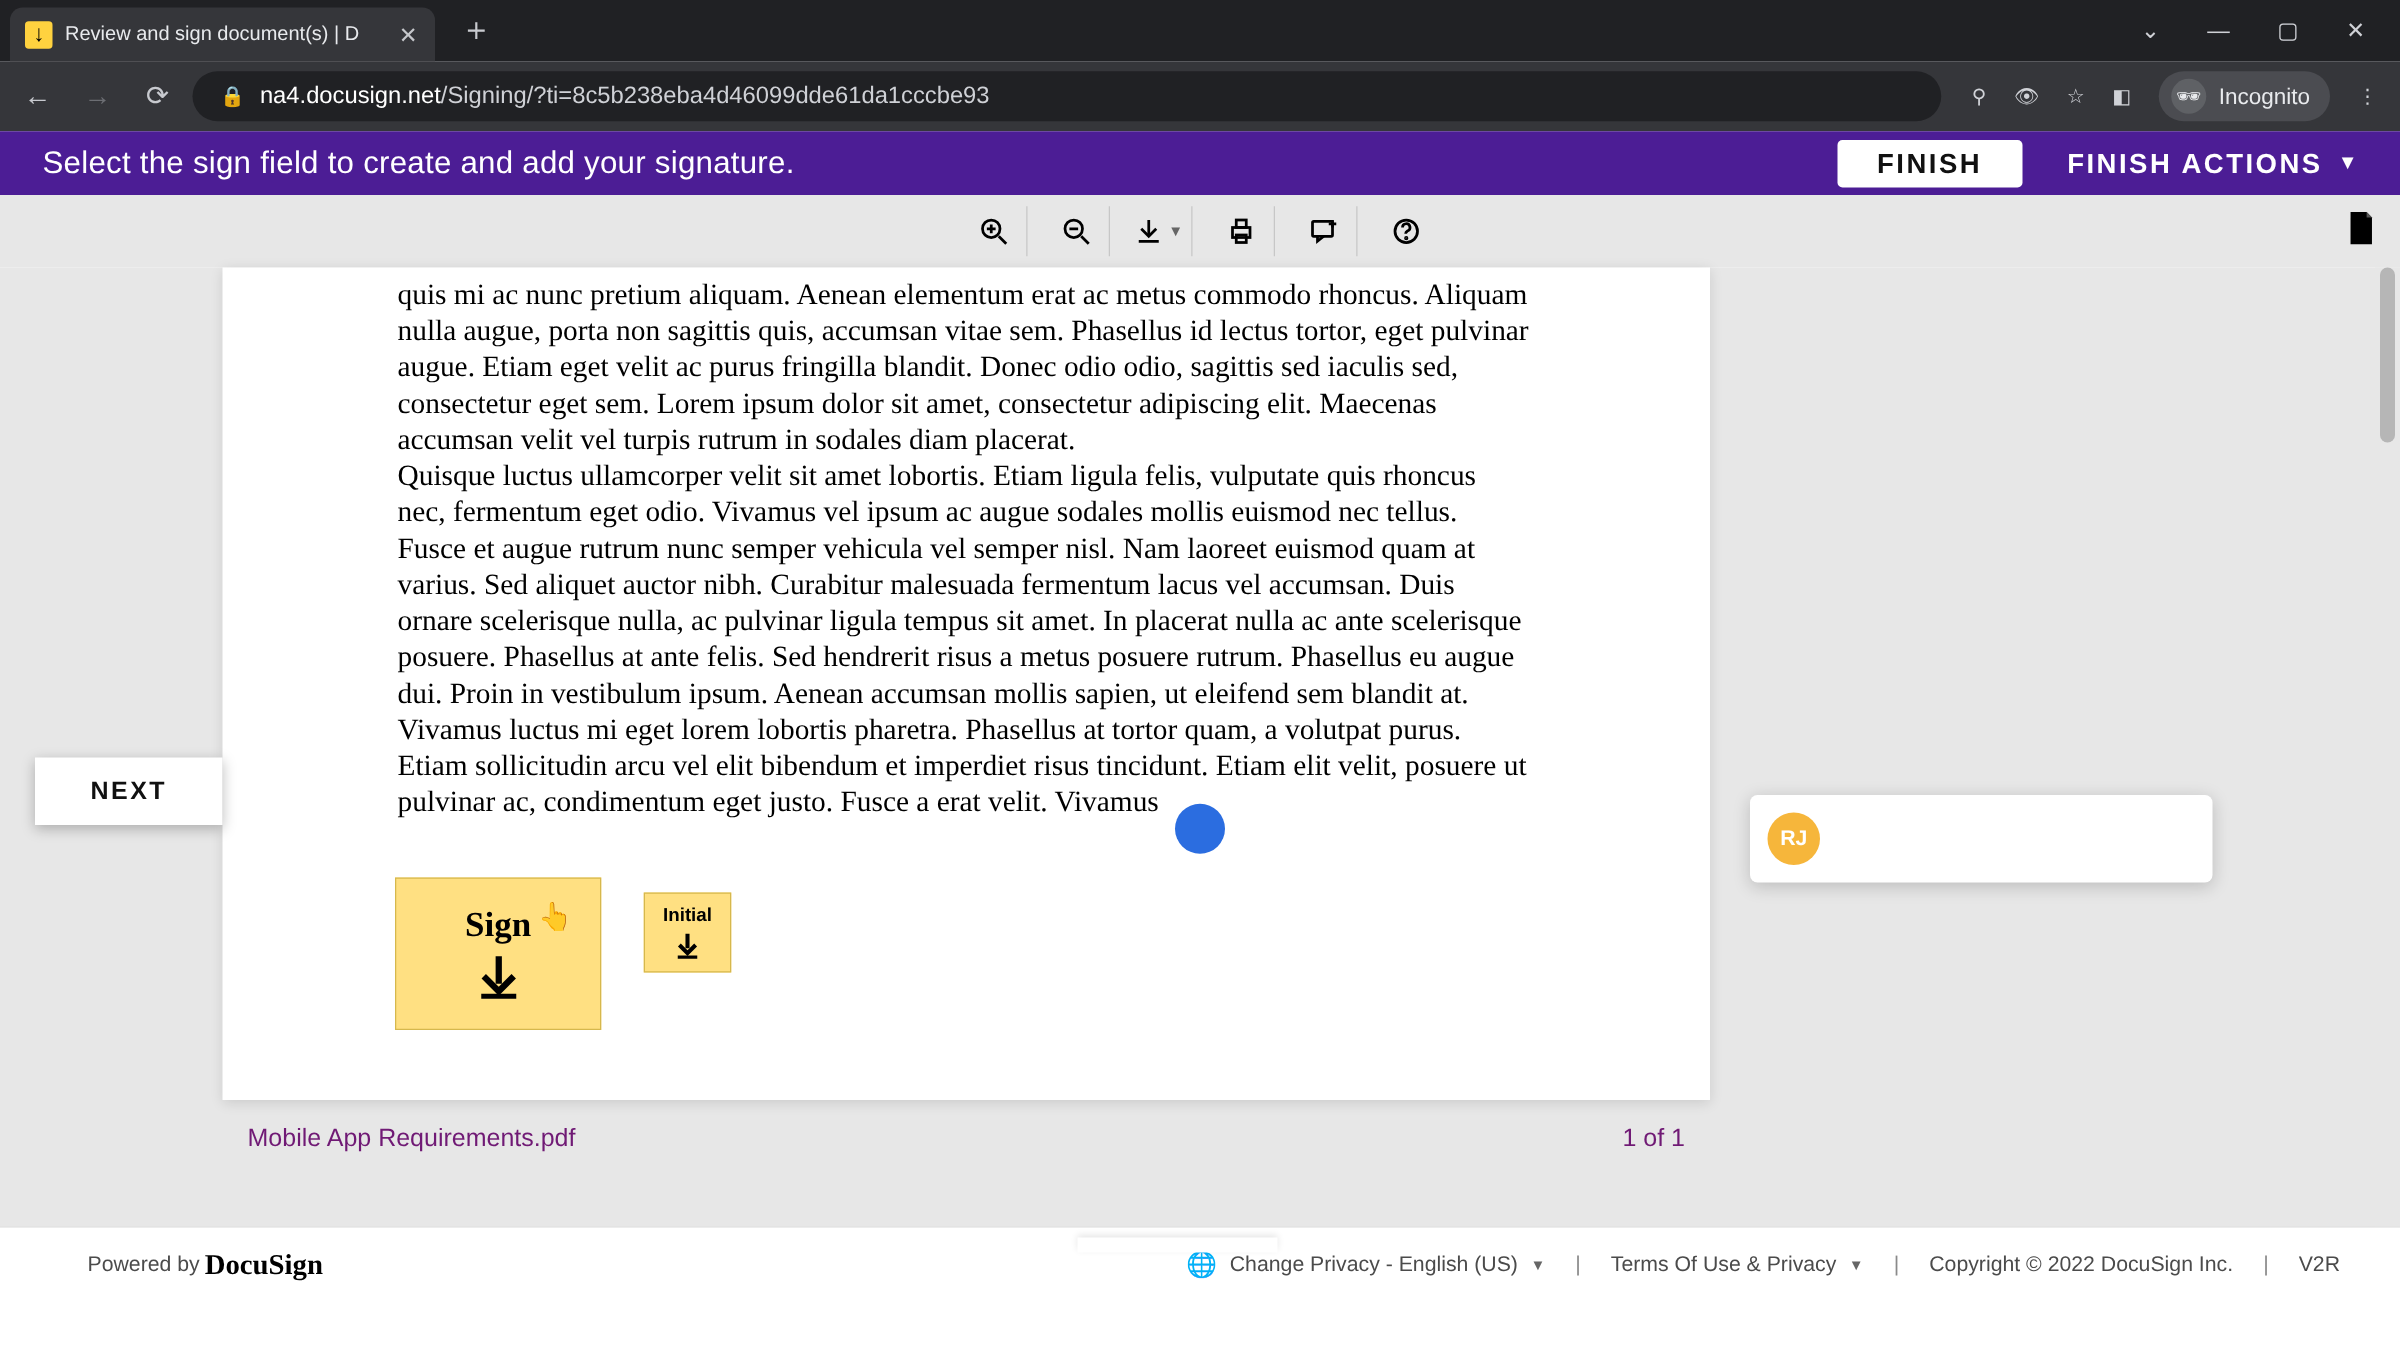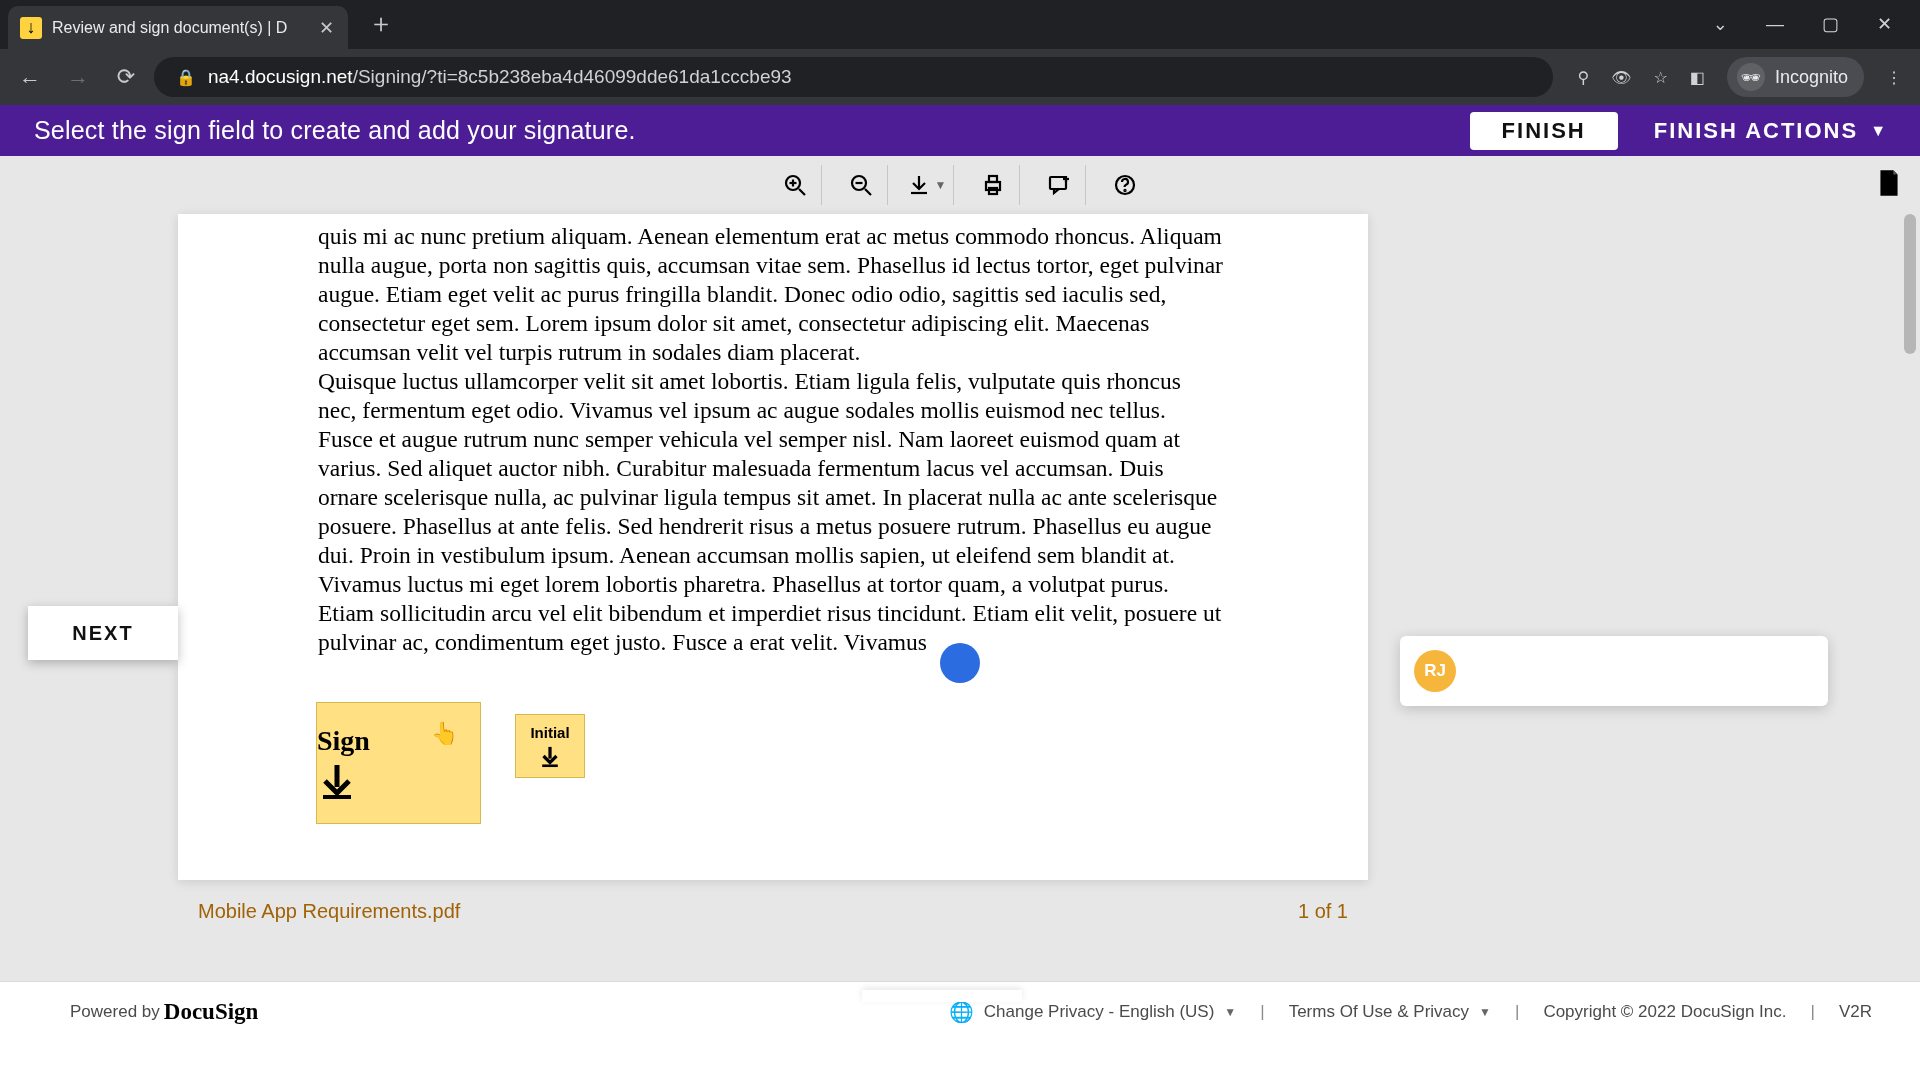--- a/index.html
+++ b/index.html
@@ -44,41 +44,41 @@
 
   
   .canvas-area { background: #e7e7e7; height: 767px; position: relative; }
   .doc-page { position: absolute; left: 178px; top: 0; width: 1190px; height: 666px; background: #fff; box-shadow: 0 2px 10px rgba(0,0,0,.12); overflow: hidden; padding-left: 42px; }
   .doc-text { position: absolute; left: 140px; top: 8px; width: 905px; font-family: Georgia, 'Times New Roman', serif; font-size: 23.5px; line-height: 29px; color: #000; }
   .scrollbar { position: absolute; right: 0; top: 0; width: 20px; height: 100%; background: #e7e7e7; }
   .scrollbar .thumb { position: absolute; left: 4px; top: 0; width: 12px; height: 140px; background: #b6b6b6; border-radius: 6px; }
 
   
   .sign-tooltip { position: absolute; left: 316px; top: 457px; background: #faf3c8; border: 1px solid #c9bf72; padding: 6px 10px 6px 8px; font-size: 20px; color: #000; }
-  .sign-field { position: absolute; left: 316px; top: 488px; width: 165px; height: 122px; background: #ffe082; border: 1px solid #d6b84d; display: flex; flex-direction: column; justify-content: center; gap: 4px; }
+  .sign-field { position: absolute; left: 316px; top: 488px; width: 165px; height: 122px; background: #ffe082; border: 1px solid #d6b84d; display: flex; flex-direction: column; align-items: center; justify-content: center; gap: 4px; }
   .sign-field .lbl { font-family: Georgia, 'Times New Roman', serif; font-weight: 700; font-size: 28px; color: #000; }
   .sign-arrow { width: 40px; height: 40px; }
   .initial-field { position: absolute; left: 515px; top: 500px; width: 70px; height: 64px; background: #ffe082; border: 1px solid #d6b84d; display: flex; flex-direction: column; align-items: center; justify-content: center; gap: 2px; }
   .initial-field .lbl { font-family: Arial, sans-serif; font-weight: 700; font-size: 15px; color: #000; }
   .initial-field .sign-arrow { width: 26px; height: 26px; }
   .cursor-hand { position: absolute; font-size: 22px; pointer-events: none; }
 
   
   .blue-dot { position: absolute; left: 940px; top: 429px; width: 40px; height: 40px; border-radius: 50%; background: #2b6de0; }
 
   
   .next-tab { position: absolute; left: 28px; top: 392px; width: 150px; height: 54px; background: #fff; box-shadow: 0 3px 10px rgba(0,0,0,.25); display: flex; align-items: center; justify-content: center; font-weight: 700; letter-spacing: 2px; font-size: 20px; color: #111; }
 
   
-  .comment { position: absolute; left: 1400px; top: 422px; width: 428px; background: #fff; border-radius: 6px; box-shadow: 0 3px 14px rgba(0,0,0,.18); padding: 14px 18px 14px 14px; display: flex; gap: 14px; font-size: 21px; color: #222; }
+  .comment { position: absolute; left: 1400px; top: 422px; width: 370px; background: #fff; border-radius: 6px; box-shadow: 0 3px 14px rgba(0,0,0,.18); padding: 14px 18px 14px 14px; display: flex; gap: 14px; font-size: 21px; color: #222; }
   .comment .avatar { width: 42px; height: 42px; border-radius: 50%; background: #f6b63b; color: #fff; display: flex; align-items: center; justify-content: center; font-weight: 700; font-size: 17px; flex-shrink: 0; }
   .comment .txt { line-height: 27px; }
 
   
-  .doc-footer { position: absolute; left: 178px; top: 686px; width: 1190px; display: flex; justify-content: space-between; color: #a16207; font-size: 20px; padding: 0 20px; }
+  .doc-footer { position: absolute; left: 178px; top: 686px; width: 1190px; display: flex; justify-content: space-between; color: #701a75; font-size: 20px; padding: 0 20px; }
 
   
   .bottom-finish-peek { position: absolute; left: 862px; top: 776px; width: 160px; height: 12px; background: #fff; box-shadow: 0 -2px 6px rgba(0,0,0,.1); }
 
   
   .footer { background: #fff; border-top: 1px solid #d9d9d9; height: 60px; display: flex; align-items: center; padding: 0 30px 0 70px; font-size: 17px; color: #4b4b4b; }
   .footer .powered { font-size: 17px; color: #4b4b4b; display: flex; align-items: center; gap: 4px; }
   .footer .brand { font-family: Georgia, serif; font-weight: 700; font-size: 23px; color: #000; }
   .footer .spacer { flex: 1; }
   .footer .seg { display: flex; align-items: center; gap: 10px; padding: 0 18px; }

